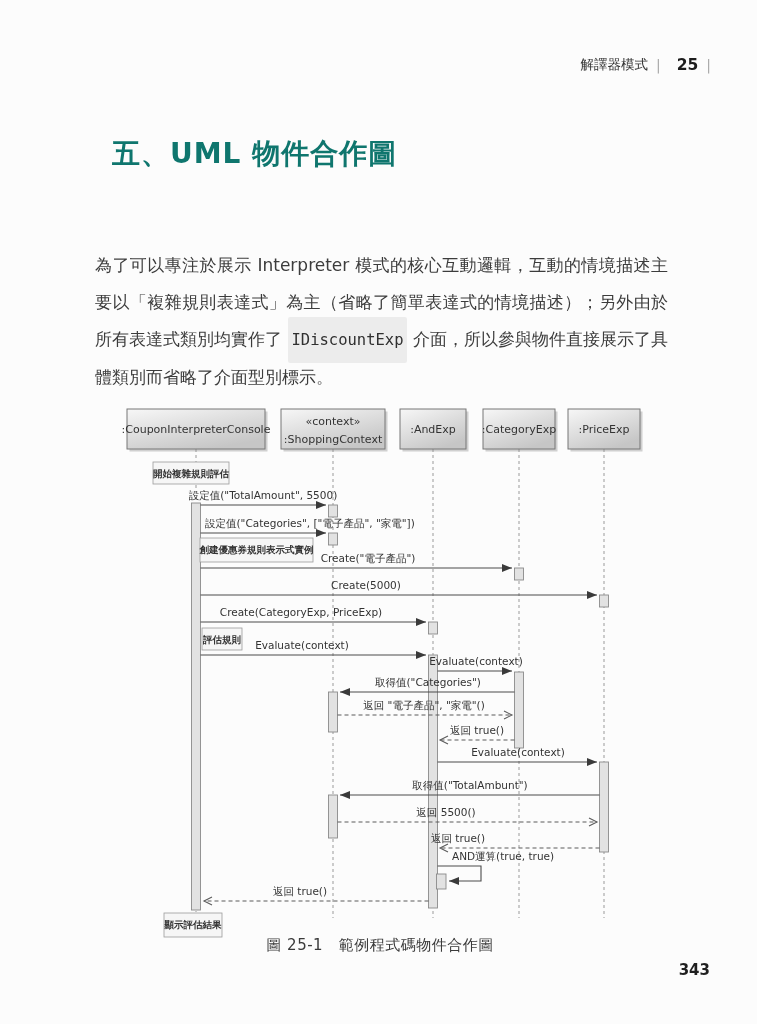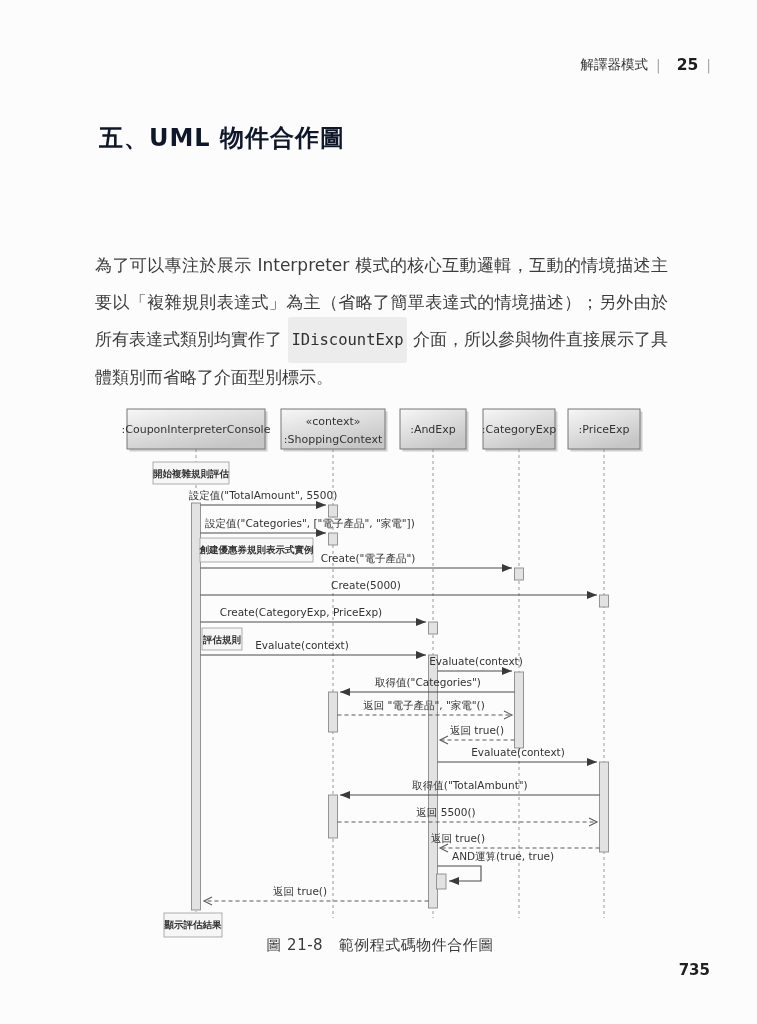--- a/index.html
+++ b/index.html
@@ -2,22 +2,22 @@
 <html><head>
 <meta charset="utf-8">
 <style>
   html,body{margin:0;padding:0;background:#e9e9e9;}
   .page{position:relative;width:757px;height:1024px;background:#fcfcfc;
         font-family:"DejaVu Sans",sans-serif;overflow:hidden;margin:0 auto;}
   .running-head{position:absolute;top:56px;right:46px;display:flex;align-items:center;
         gap:8px;font-size:13.5px;color:#333;}
   .running-head .bar{color:#aaa;font-size:14px;}
   .running-head .num{font-weight:bold;font-size:15.5px;color:#1d1d1d;margin-left:8px;}
-  h1.title{position:absolute;top:118px;left:95px;margin:4px;font-size:24px;
-        font-weight:bold;color:#0f172a;letter-spacing:1px;}
+  h1.title{position:absolute;top:118px;left:95px;margin:17px;font-size:28px;
+        font-weight:bold;color:#0f766e;letter-spacing:1px;}
   .para{position:absolute;left:95px;width:573px;margin:0;font-size:17px;
         line-height:37px;color:#3c3c3c;text-align:justify;}
   .p1{top:172px;}
   .p2{top:247px;}
   code.icode{font-family:"DejaVu Sans Mono",monospace;background:#ececec;
         font-size:15.5px;padding:14px 4px;border-radius:2px;color:#303030;}
   svg.diagram{position:absolute;left:95px;top:398px;width:570px;height:548px;}
   .caption{position:absolute;top:936px;left:95px;width:570px;text-align:center;
         font-size:15px;color:#3a3a3a;letter-spacing:.5px;}
   .pageno{position:absolute;top:961px;right:47px;font-size:15px;font-weight:bold;color:#1f1f1f;}
@@ -167,17 +167,17 @@
       <rect class="pshadow" x="485.5" y="411.5" width="72" height="40"></rect>
       <rect class="pbox" x="483" y="409" width="72" height="40"></rect>
       <text class="ptext" x="519" y="433">:CategoryExp</text>
 
       <rect class="pshadow" x="570.5" y="411.5" width="72" height="40"></rect>
       <rect class="pbox" x="568" y="409" width="72" height="40"></rect>
       <text class="ptext" x="604" y="433">:PriceExp</text>
     </g>
   </svg>
 
-  <div class="caption">圖 21-8　範例程式碼物件合作圖</div>
+  <div class="caption">圖 25-1　範例程式碼物件合作圖</div>
 
-  <div class="pageno">735</div>
+  <div class="pageno">343</div>
 
 </div>
 
 </body></html>

